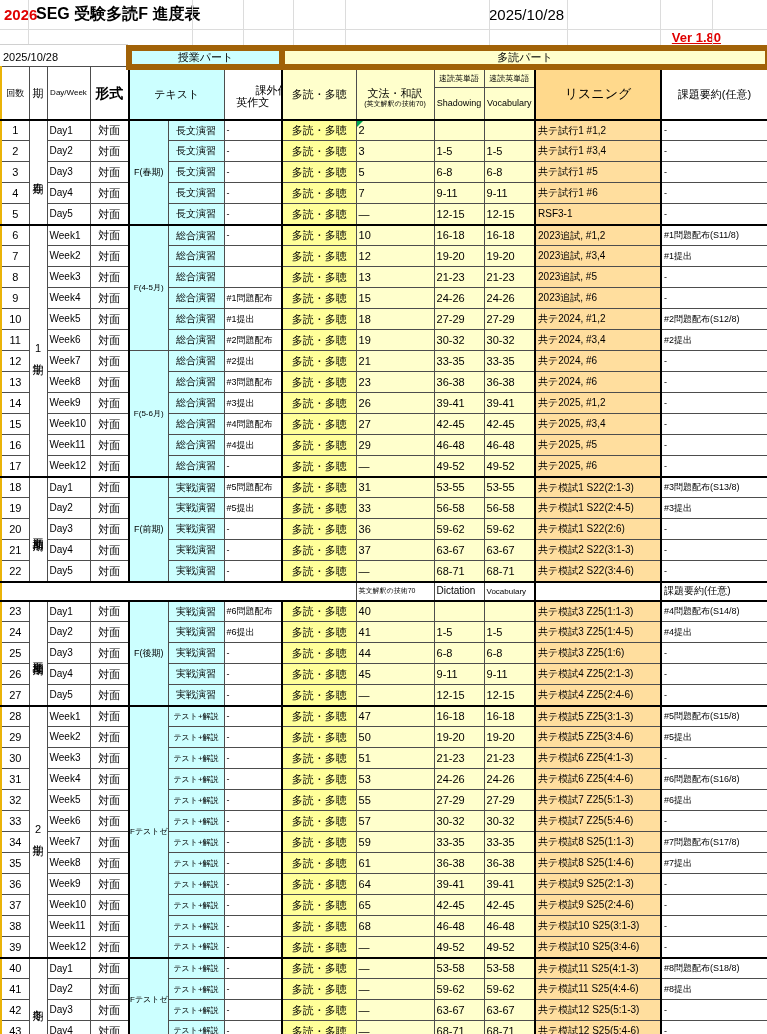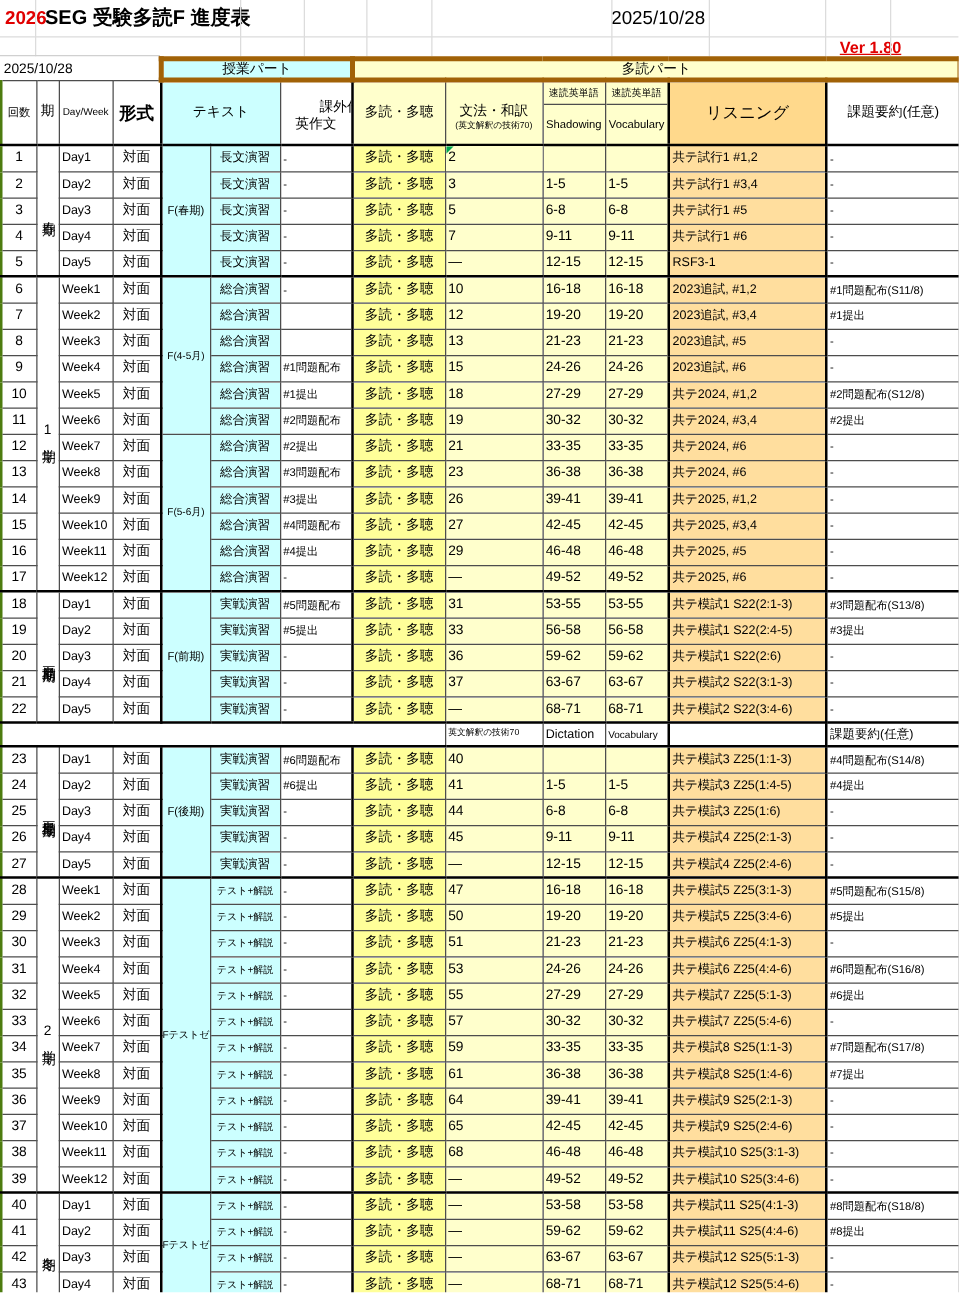--- a/index.html
+++ b/index.html
@@ -21,25 +21,25 @@
   tr.br{height:21px;}
   tr.midrow{height:19px;}
   tr.h1{height:17px;}
   tr.h2{height:50px;}
   .h2 th{border-bottom:2px solid #000;}
   .c{text-align:center;}
   .l{text-align:left;padding-left:2px;}
   .s7{font-size:7px;} .s8{font-size:8px;} .s9{font-size:9px;} .s10{font-size:10px;} .s13{font-size:13px;}
   .cyan{background:#CCFFFF;} .ly{background:#FFFFCC;} .yy{background:#FFFF99;}
   .or{background:#FFDE9E;} .orh{background:#FFD98C;}
-  .ol{border-left:2px solid #4d7c0f;} .orr{border-right:2px solid #000;}
+  .ol{border-left:2px solid #eab308;} .orr{border-right:2px solid #000;}
   .tl{border-left:2px solid #000;} .tr2{border-right:2px solid #000;}
   .tt{border-top:2px solid #000;} .tb,.sb{border-bottom:2px solid #000;}
   .nb{border:none;background:#fff;}
-  .band{border:4px solid #a16207;}
+  .band{border:6px solid #a16207;}
   .keishiki{font-size:14px;font-weight:bold;}
   .pvert{text-align:center;}
   .vtxt{writing-mode:vertical-rl;text-orientation:upright;display:inline-block;letter-spacing:1px;font-size:11px;line-height:16px;}
   .stack{padding:0;vertical-align:top;text-align:center;}
   .stack .top{height:17px;line-height:17px;border-bottom:1px solid #4d4d4d;font-size:8px;}
   .stack .bot{height:31px;line-height:31px;font-size:9px;}
   .bh .main{font-size:11px;margin-top:7px;} .bh .sub{font-size:7px;margin-top:1px;}
   .kg div{font-size:11px;} .kg div:first-child{margin-top:4px;margin-left:31px;}
   td.green{position:relative;}
   td.green::before{content:"";position:absolute;top:0;left:0;border-top:6px solid #00A550;border-right:6px solid transparent;}

